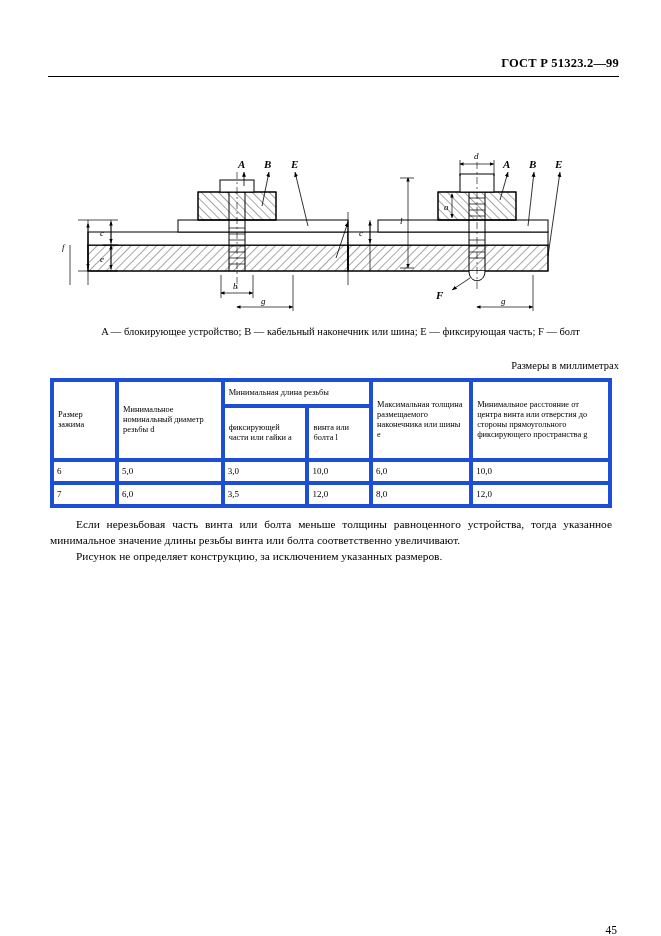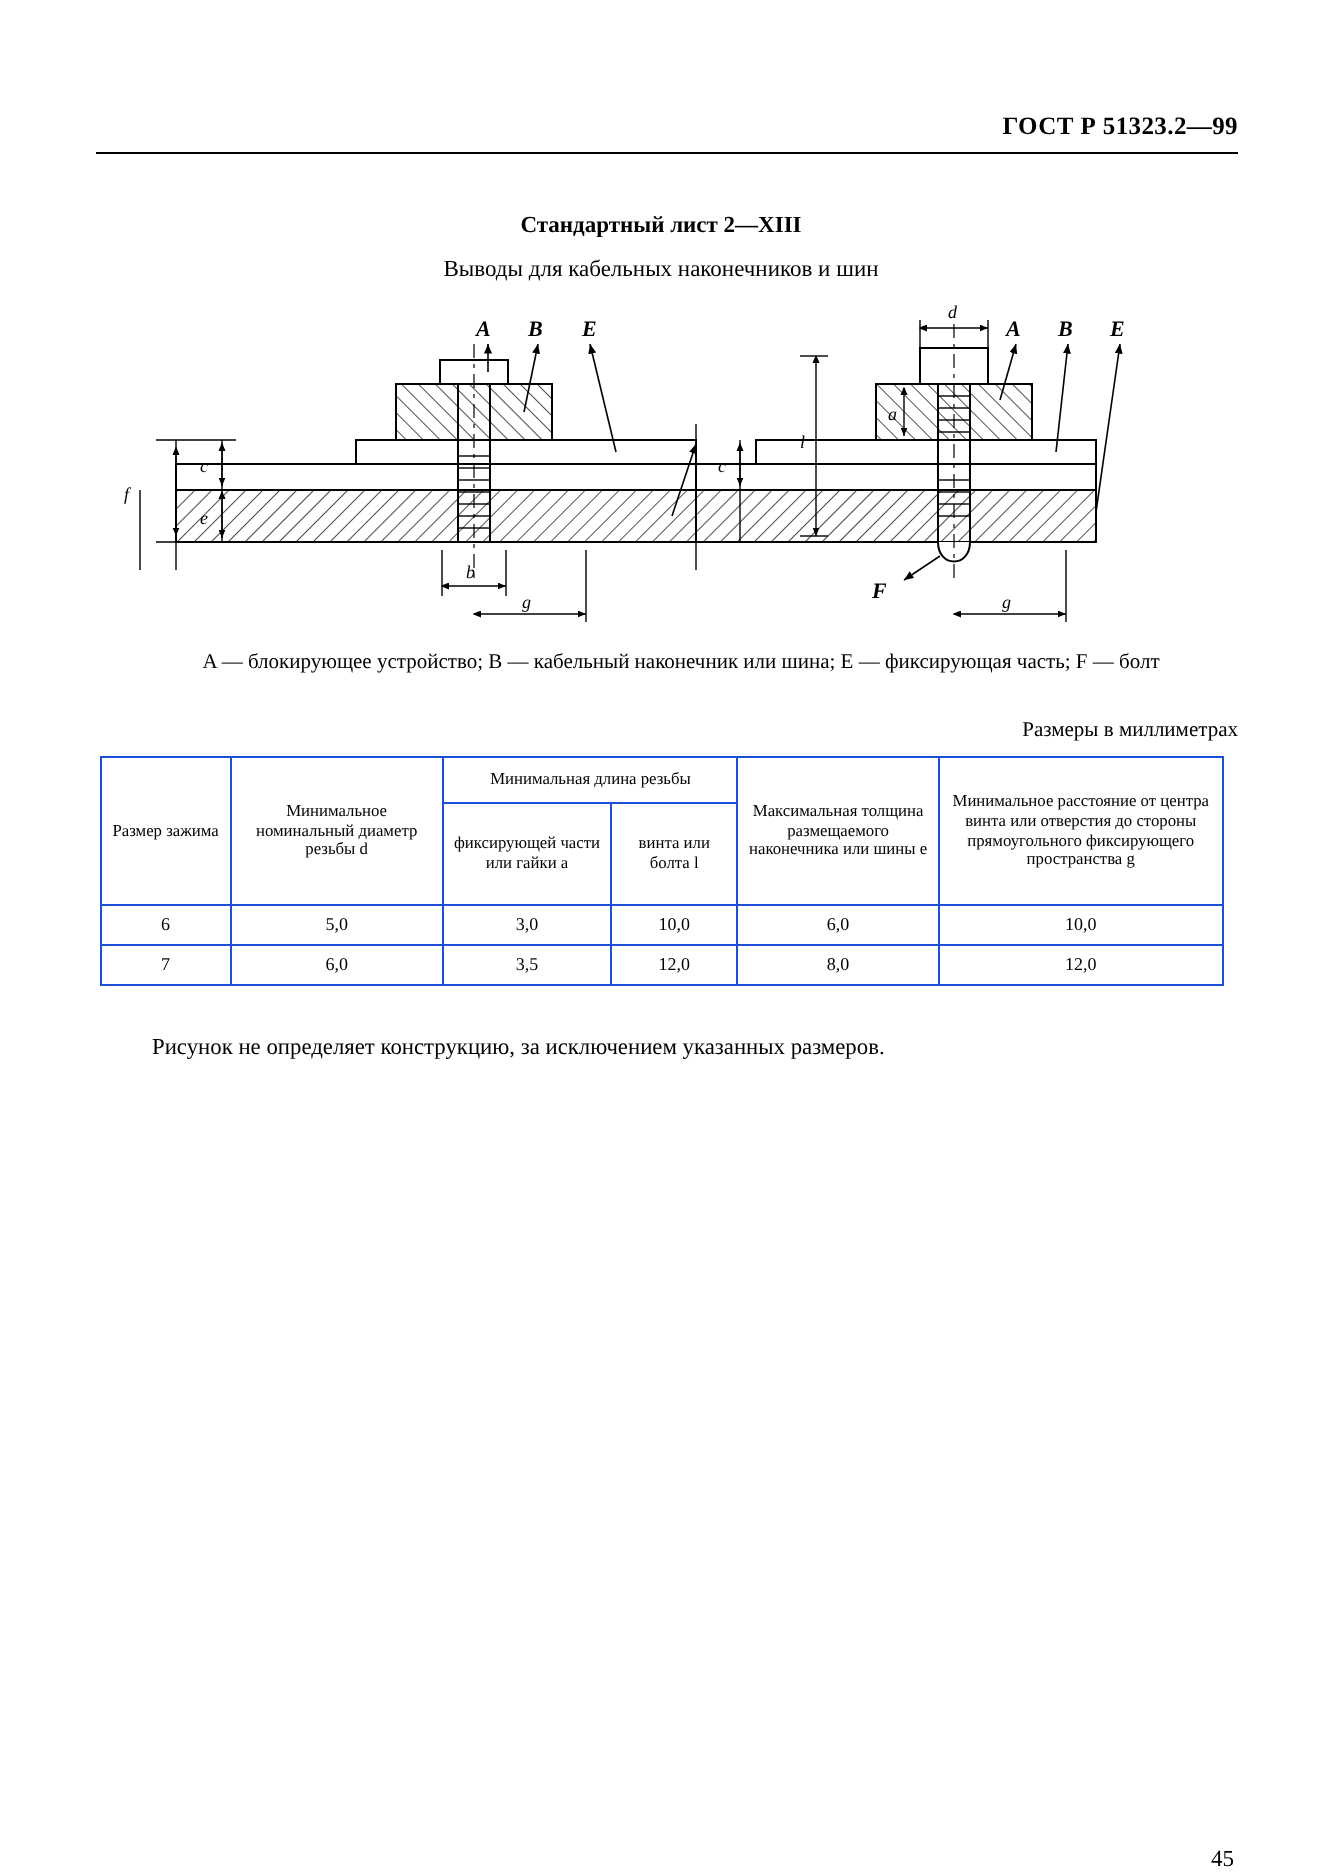--- a/index.html
+++ b/index.html
@@ -80,22 +80,21 @@
   table.specs {
     position: absolute;
     left: 50px;
     top: 378px;
     width: 562px;
     border-collapse: collapse;
     font-size: 8.4px;
     line-height: 1.18;
   }
   table.specs td, table.specs th {
-    border: 1px solid #1d4ed8;
-    text-align: center;
+    border: 4px solid #1d4ed8;
     vertical-align: middle;
     padding: 2px 3px;
     font-weight: normal;
   }
   table.specs thead td, table.specs thead th {
     padding: 3px 4px;
   }
   table.specs tbody td {
     height: 15px;
     font-size: 9px;
@@ -128,22 +127,20 @@
   }
 </style>
 </head>
 <body>
 
 <div class="page">
 
   <div class="header">ГОСТ Р 51323.2—99</div>
   <div class="header-rule"></div>
 
-  <div class="title1">Стандартный лист 2—XIII</div>
-  <div class="title2">Выводы для кабельных наконечников и шин</div>
 
   <div class="figure">
     <svg width="570" height="170" viewBox="0 0 570 170">
       <defs>
         <pattern id="hatchR" width="6" height="6" patternTransform="rotate(45)" patternUnits="userSpaceOnUse">
           <line x1="0" y1="0" x2="0" y2="6" stroke="#000" stroke-width="0.7"></line>
         </pattern>
         <pattern id="hatchL" width="6" height="6" patternTransform="rotate(-45)" patternUnits="userSpaceOnUse">
           <line x1="0" y1="0" x2="0" y2="6" stroke="#000" stroke-width="0.7"></line>
         </pattern>
@@ -330,18 +327,19 @@
         <td>6,0</td>
         <td>3,5</td>
         <td>12,0</td>
         <td>8,0</td>
         <td>12,0</td>
       </tr>
     </tbody>
   </table>
 
   <div class="bodytext">
+    <p>Если нерезьбовая часть винта или болта меньше толщины равноценного устройства, тогда указанное минимальное значение длины резьбы винта или болта соответственно увеличивают.</p>
     <p>Рисунок не определяет конструкцию, за исключением указанных размеров.</p>
   </div>
 
   <div class="pageno">45</div>
 
 </div>
 
 </body></html>

